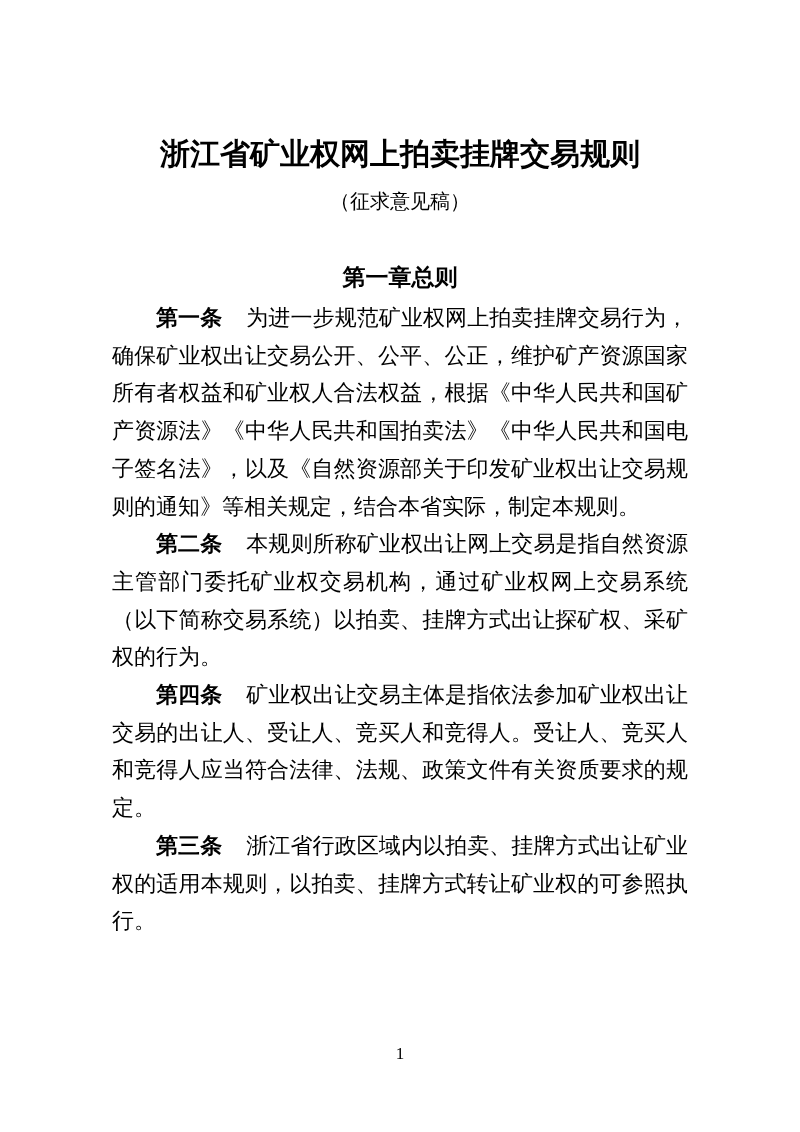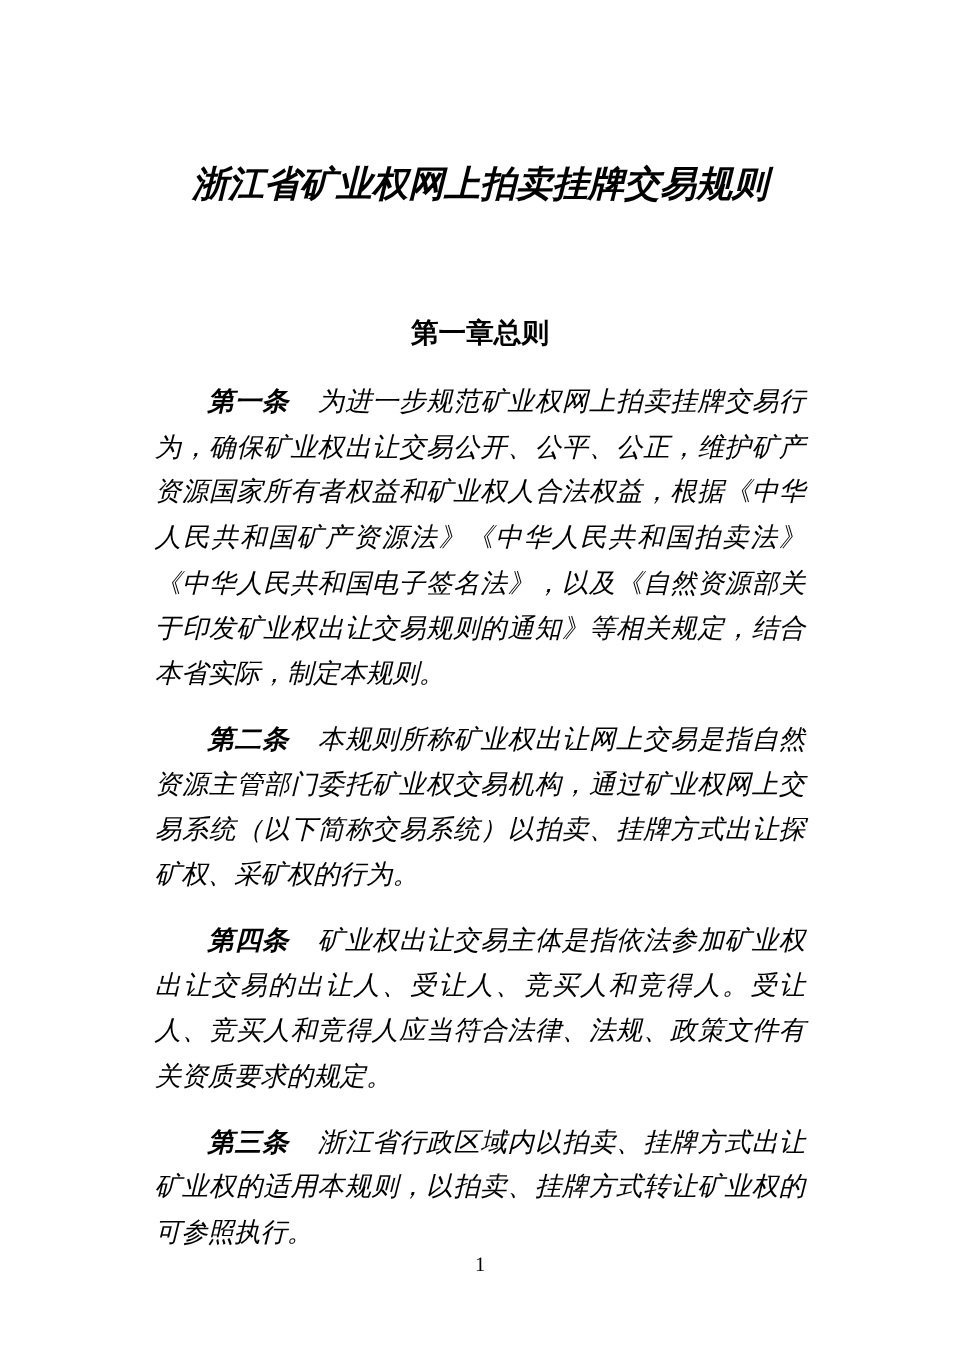--- a/index.html
+++ b/index.html
@@ -22,21 +22,20 @@
     left: 0;
     width: 800px;
     margin: 0;
     text-align: center;
     font-family: "Liberation Serif", "DejaVu Serif", serif;
     font-size: 30px;
     font-weight: bold;
     line-height: 44px;
     letter-spacing: 0px;
     white-space: nowrap;
-    font-style: italic;
   }
   .doc-subtitle {
     position: absolute;
     top: 186px;
     left: 0;
     width: 800px;
     text-align: center;
     font-family: "Liberation Serif", "DejaVu Serif", serif;
     font-size: 20px;
     line-height: 30px;
@@ -62,24 +61,23 @@
     left: 112px;
     width: 576px;
     font-family: "Liberation Serif", "DejaVu Serif", serif;
     font-size: 22px;
     line-height: 37.7px;
     text-align: justify;
     line-break: strict;
     overflow-wrap: normal;
   }
   .doc-body p.article {
-    margin: 17px;
+    margin: 0;
     padding: 0;
     text-indent: 44px;
-    font-style: italic;
   }
   .article-label {
     font-family: "Liberation Sans", "DejaVu Sans", sans-serif;
     font-weight: bold;
     margin-right: 24px;
   }
   .article-label:empty {
     display: none;
   }
   .page-number {
@@ -93,20 +91,21 @@
     line-height: 24px;
   }
 </style>
 </head>
 <body>
 
 <div class="page">
 
   <h1 class="doc-title">浙江省矿业权网上拍卖挂牌交易规则</h1>
 
+  <div class="doc-subtitle">（征求意见稿）</div>
 
   <div class="chapter-heading">
     <span class="chapter-number">第一章</span><span>总则</span>
   </div>
 
   <div class="doc-body">
     <p class="article"><span class="article-label">第一条</span><span>为进一步规范矿业权网上拍卖挂牌交易行为，确保矿业权出让交易公开、公平、公正，维护矿产资源国家所有者权益和矿业权人合法权益，根据《中华人民共和国矿产资源法》《中华人民共和国拍卖法》《中华人民共和国电子签名法》，以及《自然资源部关于印发矿业权出让交易规则的通知》等相关规定，结合本省实际，制定本规则。</span></p>
 
     <p class="article"><span class="article-label">第二条</span><span>本规则所称矿业权出让网上交易是指自然资源主管部门委托矿业权交易机构，通过矿业权网上交易系统（以下简称交易系统）以拍卖、挂牌方式出让探矿权、采矿权的行为。</span></p>
 

